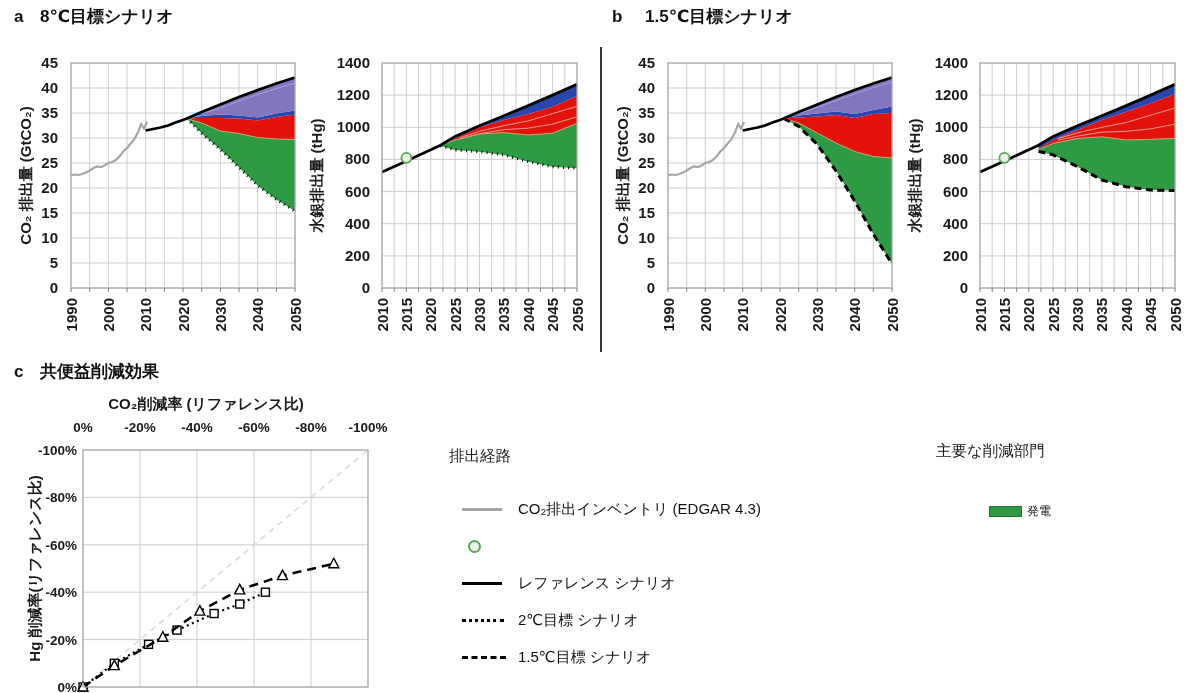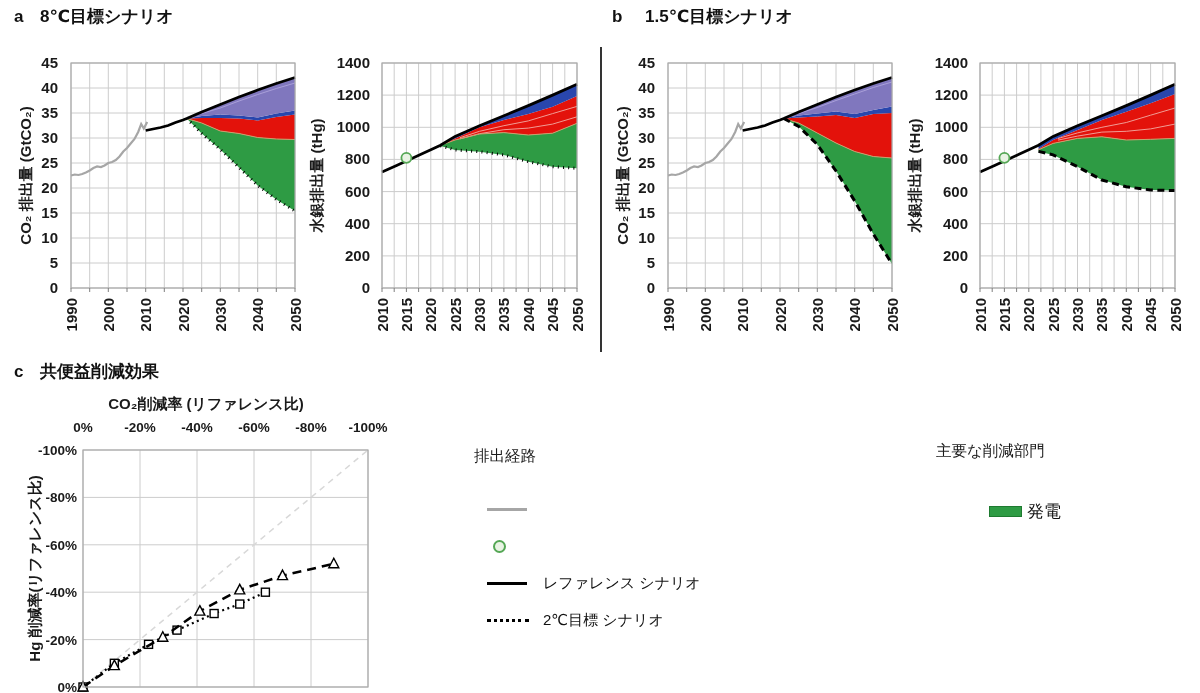--- a/index.html
+++ b/index.html
@@ -8,36 +8,36 @@
   #charts{position:absolute;left:0;top:0;}
   .panel-title{position:absolute;display:flex;font-weight:bold;font-size:17px;color:#111;line-height:1.2;}
   .pt-letter{flex:0 0 auto;}
   #title-a .pt-letter{width:26px;}
   #title-b .pt-letter{width:33px;}
   #title-c .pt-letter{width:26px;}
   #title-a{left:14px;top:7px;}
   #title-b{left:612px;top:7px;}
   #title-c{left:14px;top:362px;}
   .legend{position:absolute;}
-  #legend-pathways{left:474px;top:446px;width:430px;}
+  #legend-pathways{left:449px;top:446px;width:430px;}
   #legend-sectors{left:888px;top:441px;width:300px;margin-left:48px;}
   .lg-header{font-size:15.5px;color:#1a1a1a;}
   #legend-pathways .lg-header{margin-bottom:24px;}
   #legend-sectors .lg-header{margin-bottom:30px;}
   .lp-item{display:flex;align-items:center;height:37px;}
   .lp-swatch{margin-left:13px;width:44px;display:flex;align-items:center;}
   .lp-label{font-size:15px;color:#111;margin-left:12px;white-space:nowrap;}
   .sw-line-gray{width:40px;height:0;border-top:3px solid #A6A6A6;}
   .sw-line-black{width:40px;height:0;border-top:3.5px solid #000;}
   .sw-line-dotted{width:42px;height:0;border-top:3.5px dotted #000;}
   .sw-line-dashed{width:44px;height:0;border-top:3.5px dashed #000;}
   .sw-circle-green{width:9px;height:9px;border:2px solid #55A755;border-radius:50%;background:#E9F3E4;margin-left:6px;}
   .ls-item{display:flex;align-items:center;height:38px;margin-left:53px;}
   .ls-swatch{width:33px;height:11px;box-sizing:border-box;}
-  .ls-label{font-size:17px;color:#111;margin-left:5px;white-space:nowrap;}
+  .ls-label{font-size:12px;color:#111;margin-left:5px;white-space:nowrap;}
 </style>
 </head>
 <body>
 
 <div id="figure">
 
   <svg id="charts" width="1200" height="693">
       <g>
         <line x1="71.0" y1="63" x2="71.0" y2="288" stroke="#CCCCCC" stroke-width="1"></line>
         <line x1="89.7" y1="63" x2="89.7" y2="288" stroke="#CCCCCC" stroke-width="1"></line>
@@ -376,37 +376,44 @@
     <span>共便益削減効果</span>
   </div>
 
   <div class="legend" id="legend-pathways">
     <div class="lg-header">排出経路</div>
     <div>
         <div class="lp-item">
           <div class="lp-swatch">
             <div class="sw-line-gray"></div>
           </div>
+          <span class="lp-label">CO₂排出インベントリ (EDGAR 4.3)</span>
         </div>
         <div class="lp-item">
           <div class="lp-swatch">
             <div class="sw-circle-green"></div>
           </div>
         </div>
         <div class="lp-item">
           <div class="lp-swatch">
             <div class="sw-line-black"></div>
           </div>
           <span class="lp-label">レファレンス シナリオ</span>
         </div>
         <div class="lp-item">
           <div class="lp-swatch">
             <div class="sw-line-dotted"></div>
           </div>
           <span class="lp-label">2℃目標 シナリオ</span>
+        </div>
+        <div class="lp-item">
+          <div class="lp-swatch">
+            <div class="sw-line-dashed"></div>
+          </div>
+          <span class="lp-label">1.5℃目標 シナリオ</span>
         </div>
       </div>
   </div>
 
   <div class="legend" id="legend-sectors">
     <div class="lg-header">主要な削減部門</div>
     <div>
         <div class="ls-item">
           <div class="ls-swatch" style="background: rgb(46, 155, 68); border: 1px solid rgb(30, 122, 48);"></div>
           <span class="ls-label">発電</span>

